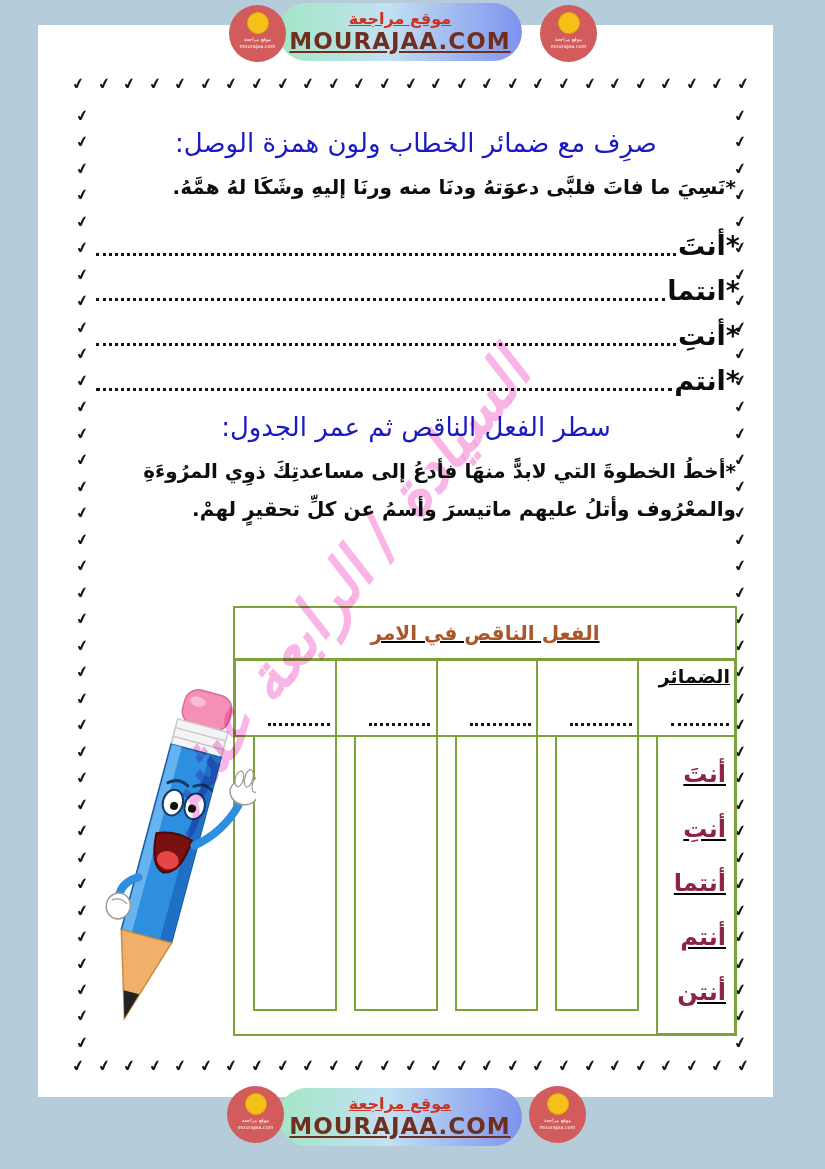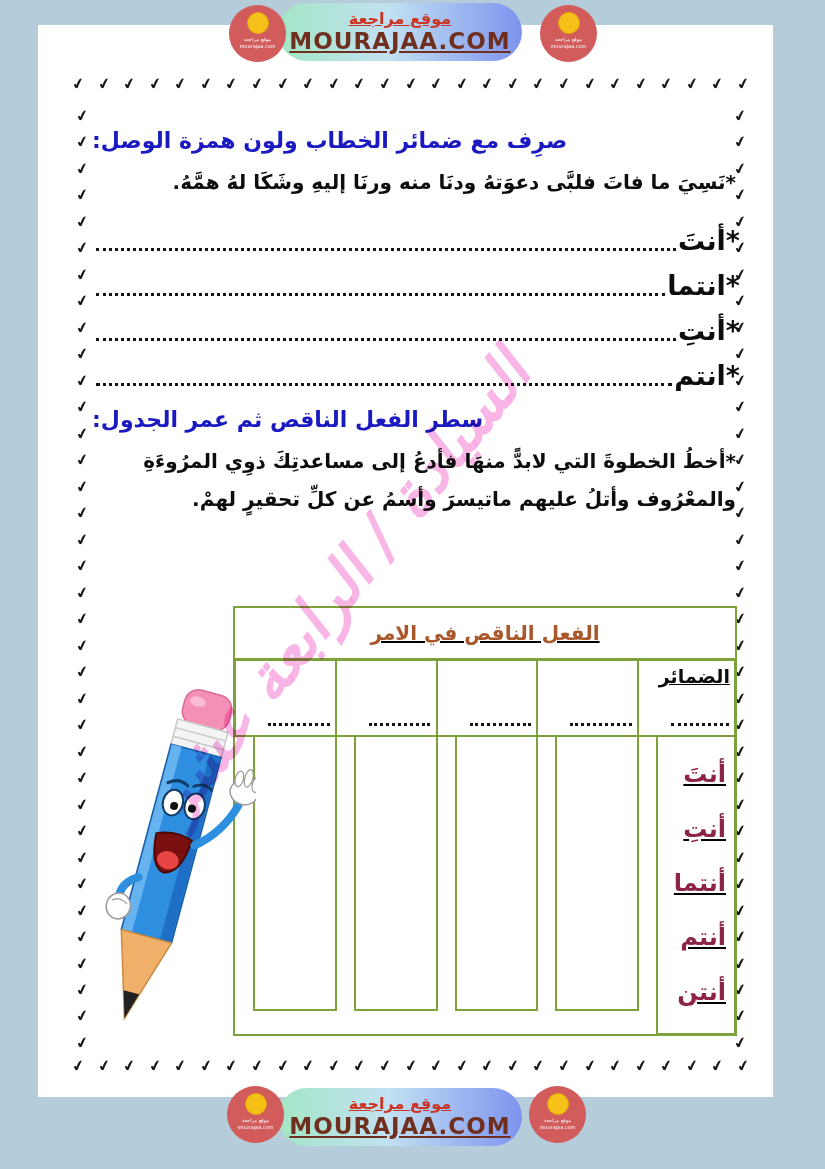--- a/index.html
+++ b/index.html
@@ -14,21 +14,21 @@
     background:#ffffff;
   }
   
   .arr{color:#161616; font-size:15px; font-weight:bold; display:inline-block; transform:rotate(-14deg);}
   .b-top,.b-bottom{position:absolute; left:34px; width:678px; display:flex; justify-content:space-between; z-index:3;}
   .b-top{top:50px;} .b-bottom{top:1032px;}
   .b-left,.b-right{position:absolute; top:82px; height:945px; width:20px; display:flex; flex-direction:column; justify-content:space-between; align-items:center; z-index:3;}
   .b-left{left:34px;} .b-right{right:23px;}
   
   .content{position:absolute; left:54px; top:75px; width:648px; direction:rtl; z-index:4;}
-  .ex-title{margin:28px 0 10px 0; text-align:left; color:#1a1ac0; font-size:22px; font-weight:bold;}
+  .ex-title{margin:28px 0 10px 0; text-align:center; color:#1a1ac0; font-size:26px; font-weight:normal;}
   .ex-sentence{margin:0 4px 10px 0; color:#0d0d0d; font-size:20px; font-weight:bold; line-height:1.9; text-align:right;}
   .ex-item{display:flex; direction:rtl; align-items:flex-end; height:45px;}
   .ex-label{font-size:27px; font-weight:bold; color:#0d0d0d; white-space:nowrap;}
   .dots{flex:1; border-bottom:3px dotted #151515; margin:0 2px 5px 4px; height:1px;}
   
   .ctable{
     position:absolute; left:195px; top:581px; width:500px; z-index:4;
     direction:rtl; display:grid; grid-template-columns:97px repeat(4,1fr);
     border:2px solid #7da23c; background:#fff;text-decoration:underline;
   }

